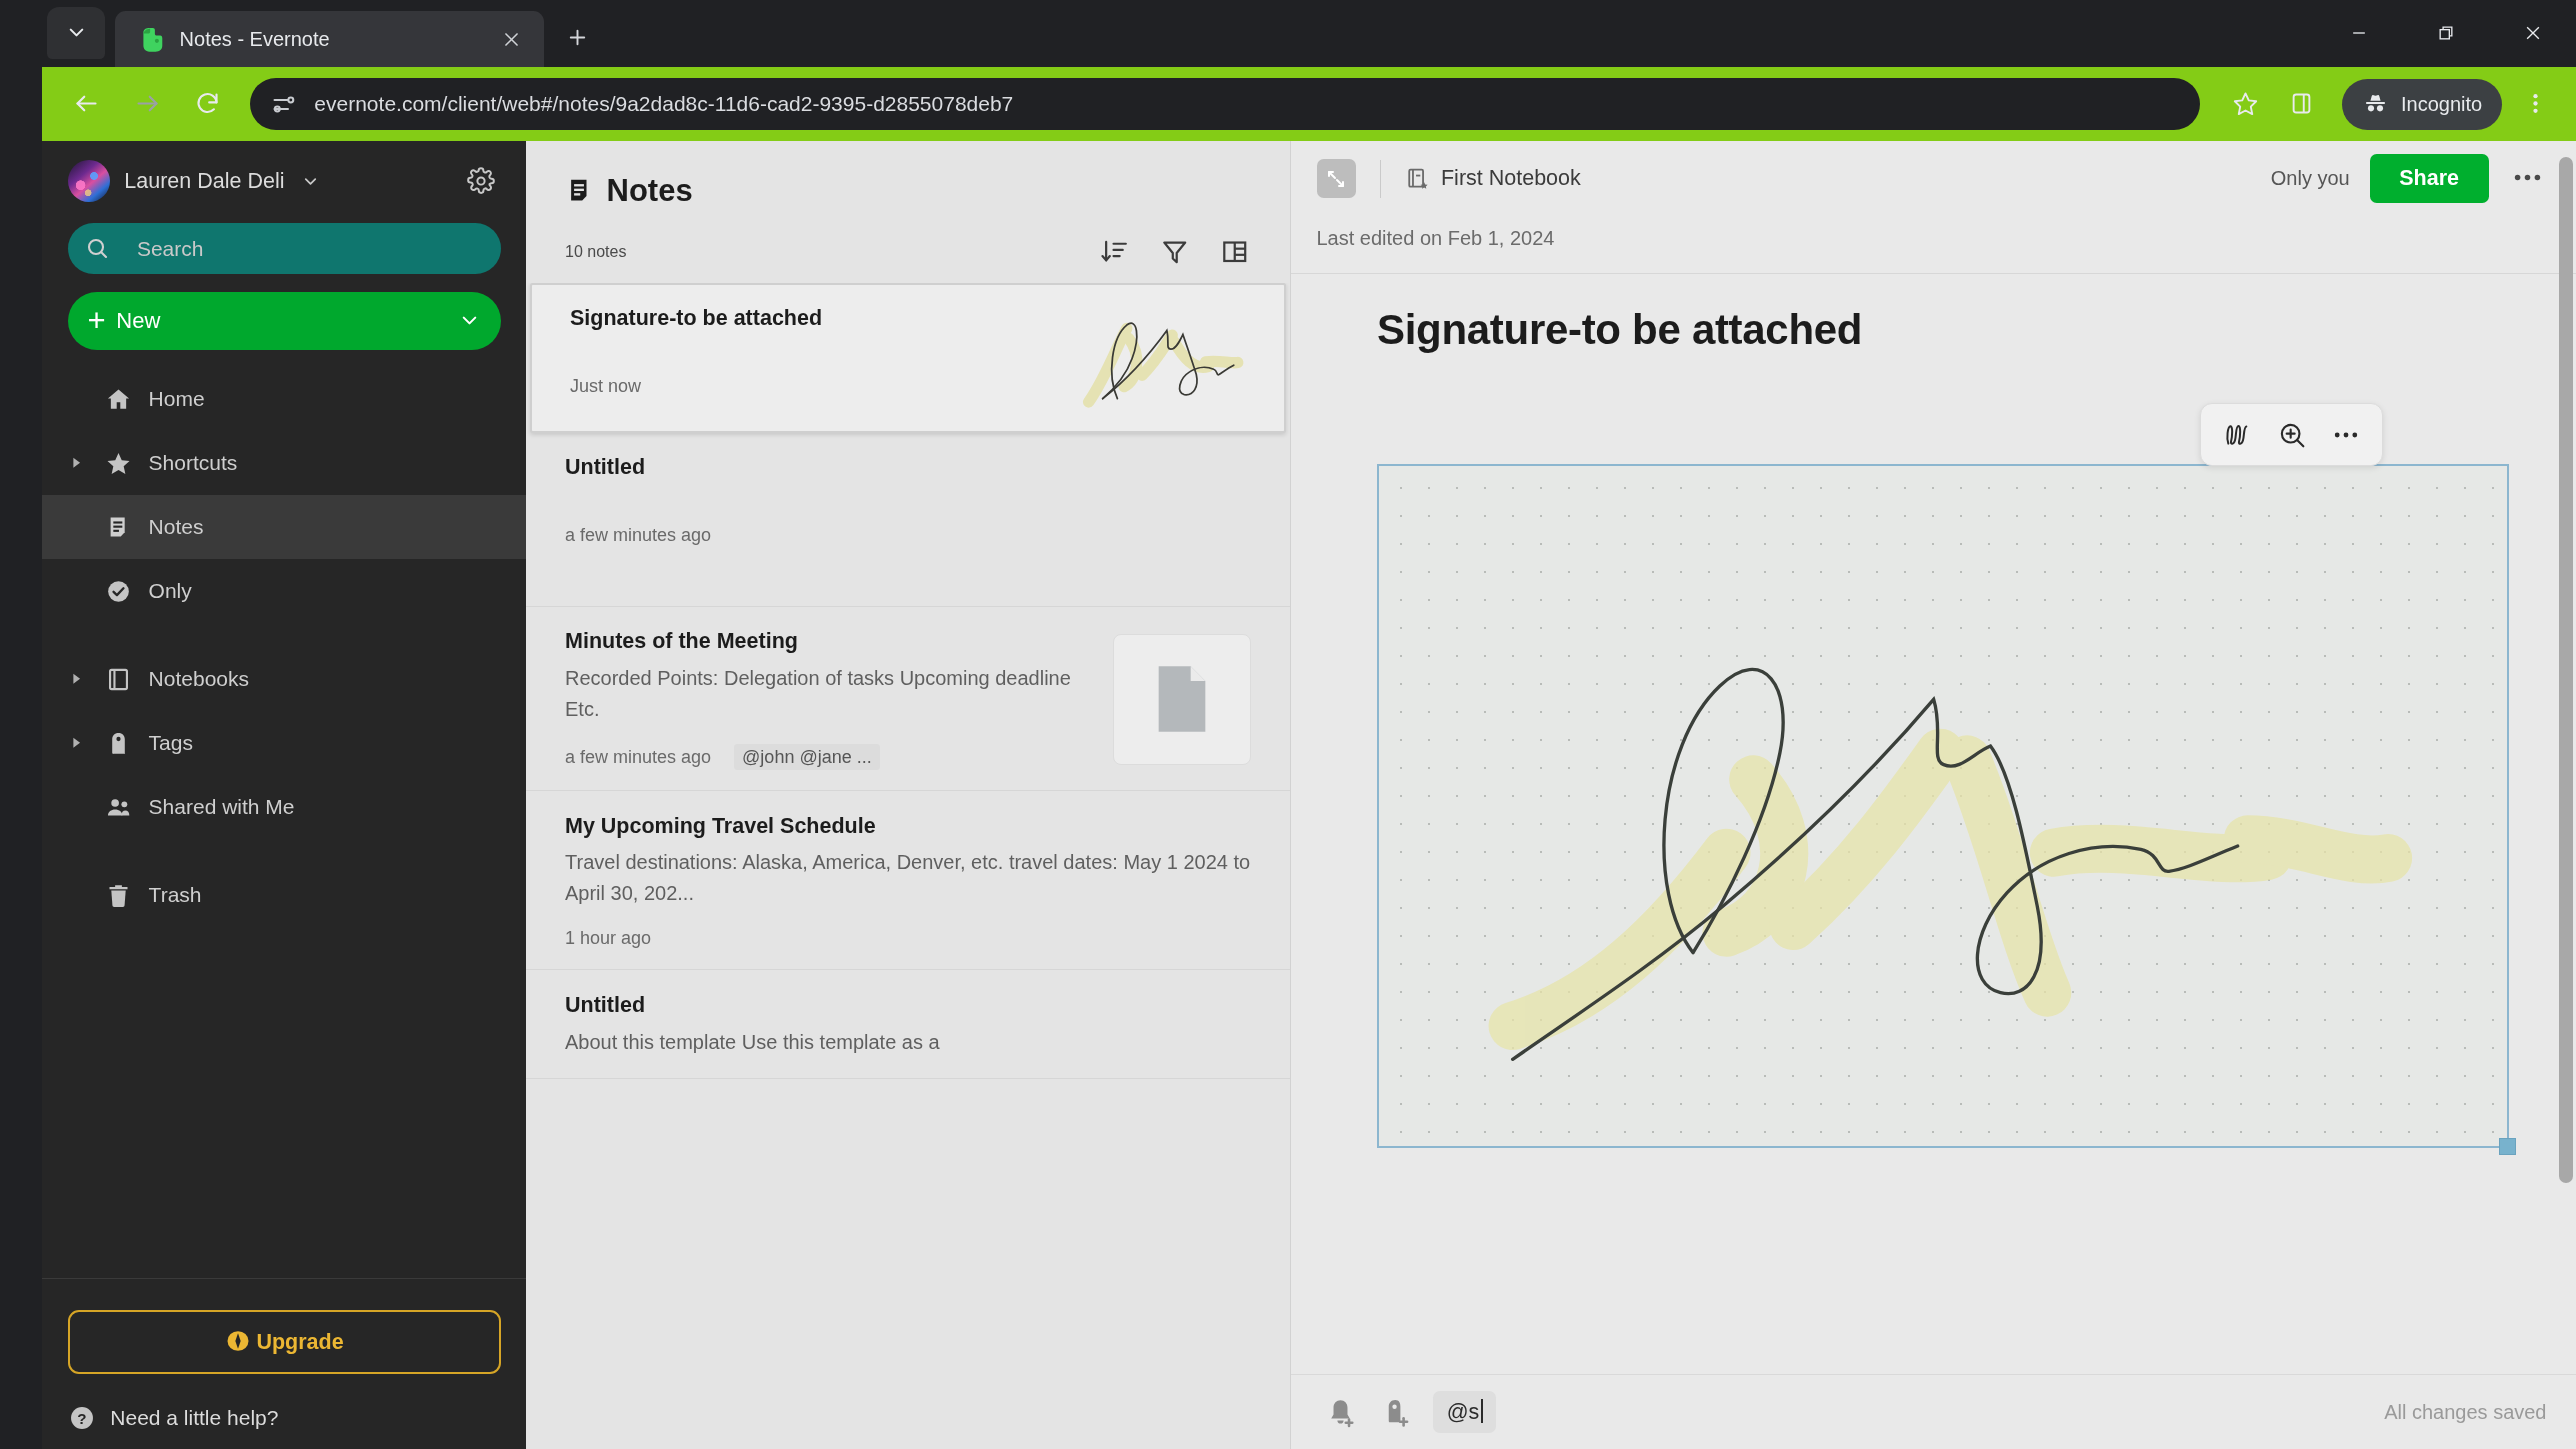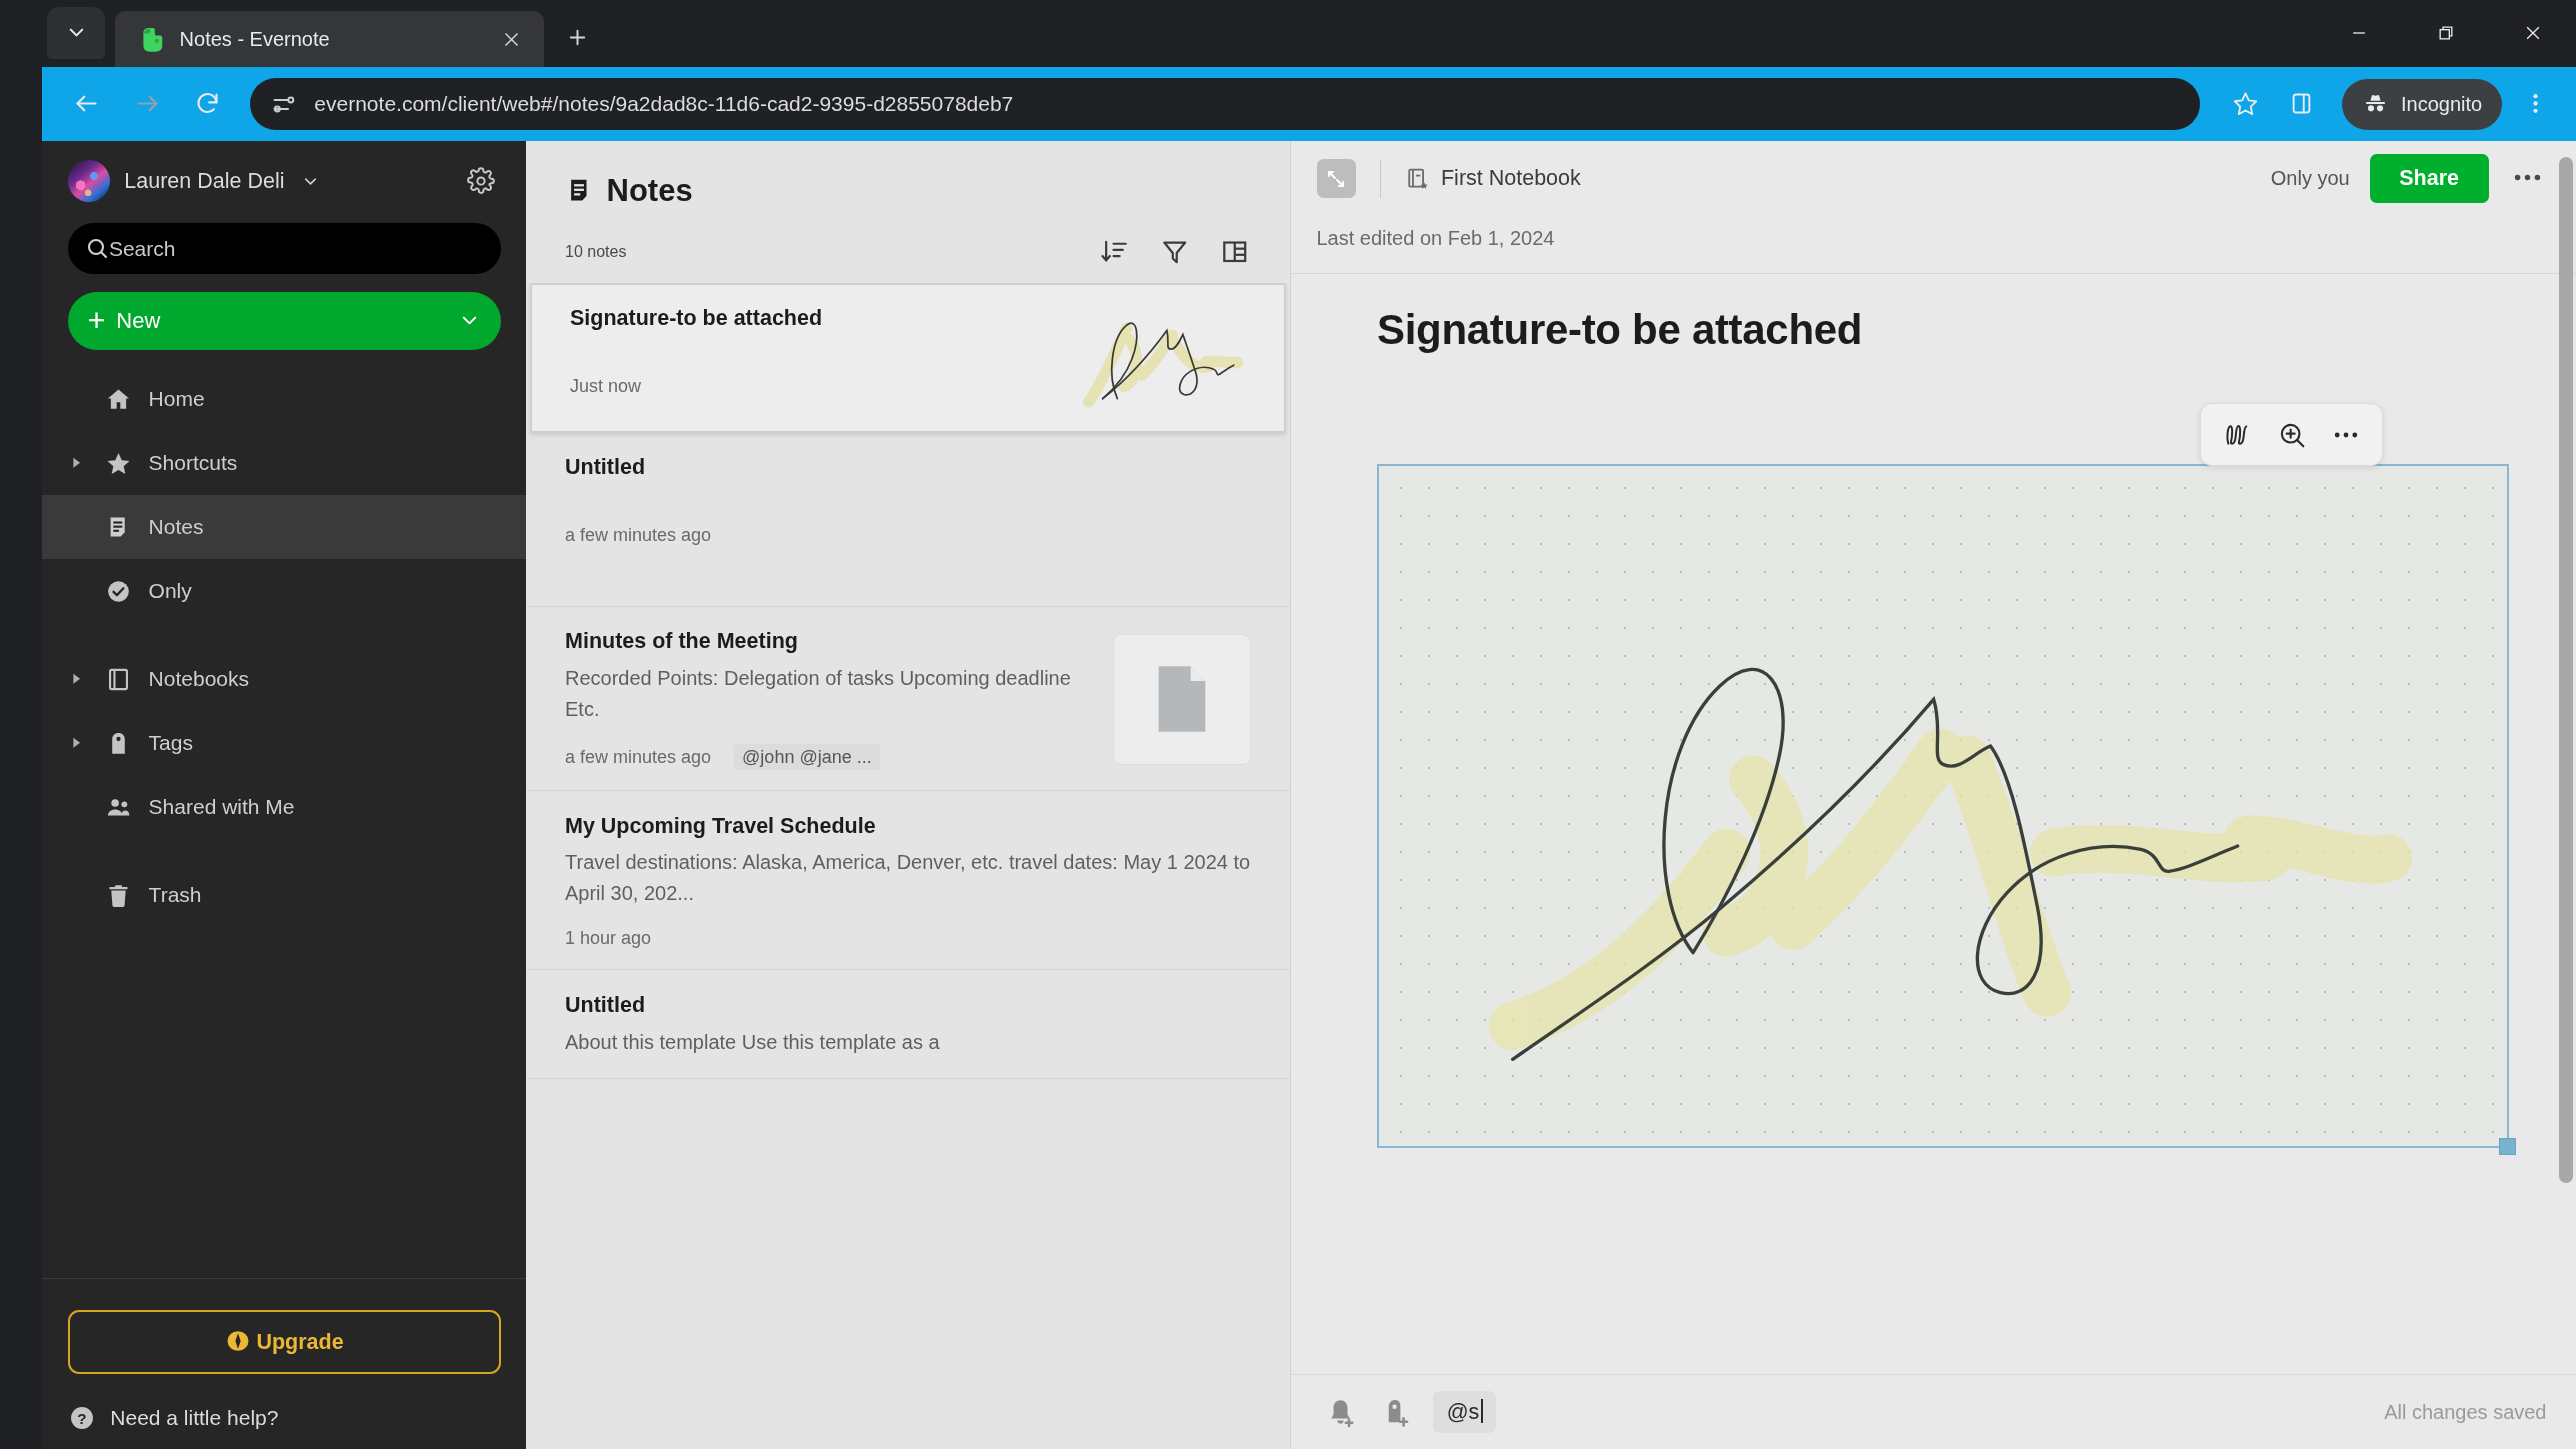--- a/index.html
+++ b/index.html
@@ -36,21 +36,21 @@
   .tab-close { width: 34px; height: 34px; display:flex; align-items:center; justify-content:center; border-radius: 50%; }
   .tab-close svg { width: 19px; height: 19px; }
   .tab-new { width: 47px; height: 47px; margin-left: 10.7px; margin-bottom: 5.4px;
     display:flex; align-items:center; justify-content:center; border-radius: 50%; }
   .tab-new svg { width: 23px; height: 23px; }
   .win-controls { position: absolute; right: 0; top: 0; height: 67px; display: flex; }
   .win-btn { width: 87px; height: 67px; display: flex; align-items: center; justify-content: center; }
   .win-btn svg { width: 20px; height: 20px; }
 
   .chrome-toolbar {
-    height: 74px; background: #0ea5e9; display: flex; align-items: center;
+    height: 74px; background: #84cc16; display: flex; align-items: center;
     padding: 0 17.4px; gap: 5.4px; flex: 0 0 74px;
   }
   .nav-btn { width: 55px; height: 55px; border-radius: 50%;
     display: flex; align-items: center; justify-content: center; }
   .nav-btn svg { width: 27px; height: 27px; }
   .omnibox {
     flex: 1; height: 52px; background: #202124; border-radius: 27px;
     display: flex; align-items: center; padding: 0 20px; gap: 17.4px; margin: 0 14.8px 0 9.4px;
   }
   .omnibox .site-icon { width: 27px; height: 27px; flex: 0 0 27px; }
@@ -85,22 +85,22 @@
       radial-gradient(circle at 62% 38%, rgba(90,160,255,.9) 0 10%, transparent 11%),
       radial-gradient(circle at 48% 78%, rgba(255,220,120,.7) 0 8%, transparent 9%);
   }
   .sb-username { color: #dcdcdc; font-size: 21.5px; white-space: nowrap; }
   .sb-caret { margin-left: 1.3px; display:flex; align-items:center; }
   .sb-caret svg { width: 19px; height: 19px; }
   .sb-gear { margin-left: auto; width: 39px; height: 39px; display:flex;align-items:center;justify-content:center;}
   .sb-gear svg { width: 28px; height: 28px; }
 
   .sb-search {
-    margin: 12px 25.5px 0 25.5px; height: 51px; background: #000000; border-radius: 27px;
-    display: flex; align-items: center; gap: 0; padding: 0 17.4px;
+    margin: 12px 25.5px 0 25.5px; height: 51px; background: #0f766e; border-radius: 27px;
+    display: flex; align-items: center; gap: 28px; padding: 0 17.4px;
   }
   .sb-search svg { width: 24px; height: 24px; flex:0 0 24px; }
   .sb-search .ph { color: #c9c9c9; font-size: 21px; }
 
   .sb-new {
     margin: 17.4px 25.5px 0 25.5px; height: 58px; background: #00a82d; border-radius: 29.5px;
     display: flex; align-items: center; padding: 0 20px; gap: 10.7px; position: relative;
   }
   .sb-new .plus { color:#fff; font-size: 31px; line-height: 1; font-weight: 400; }
   .sb-new .lbl { color: #fff; font-size: 22px; }

